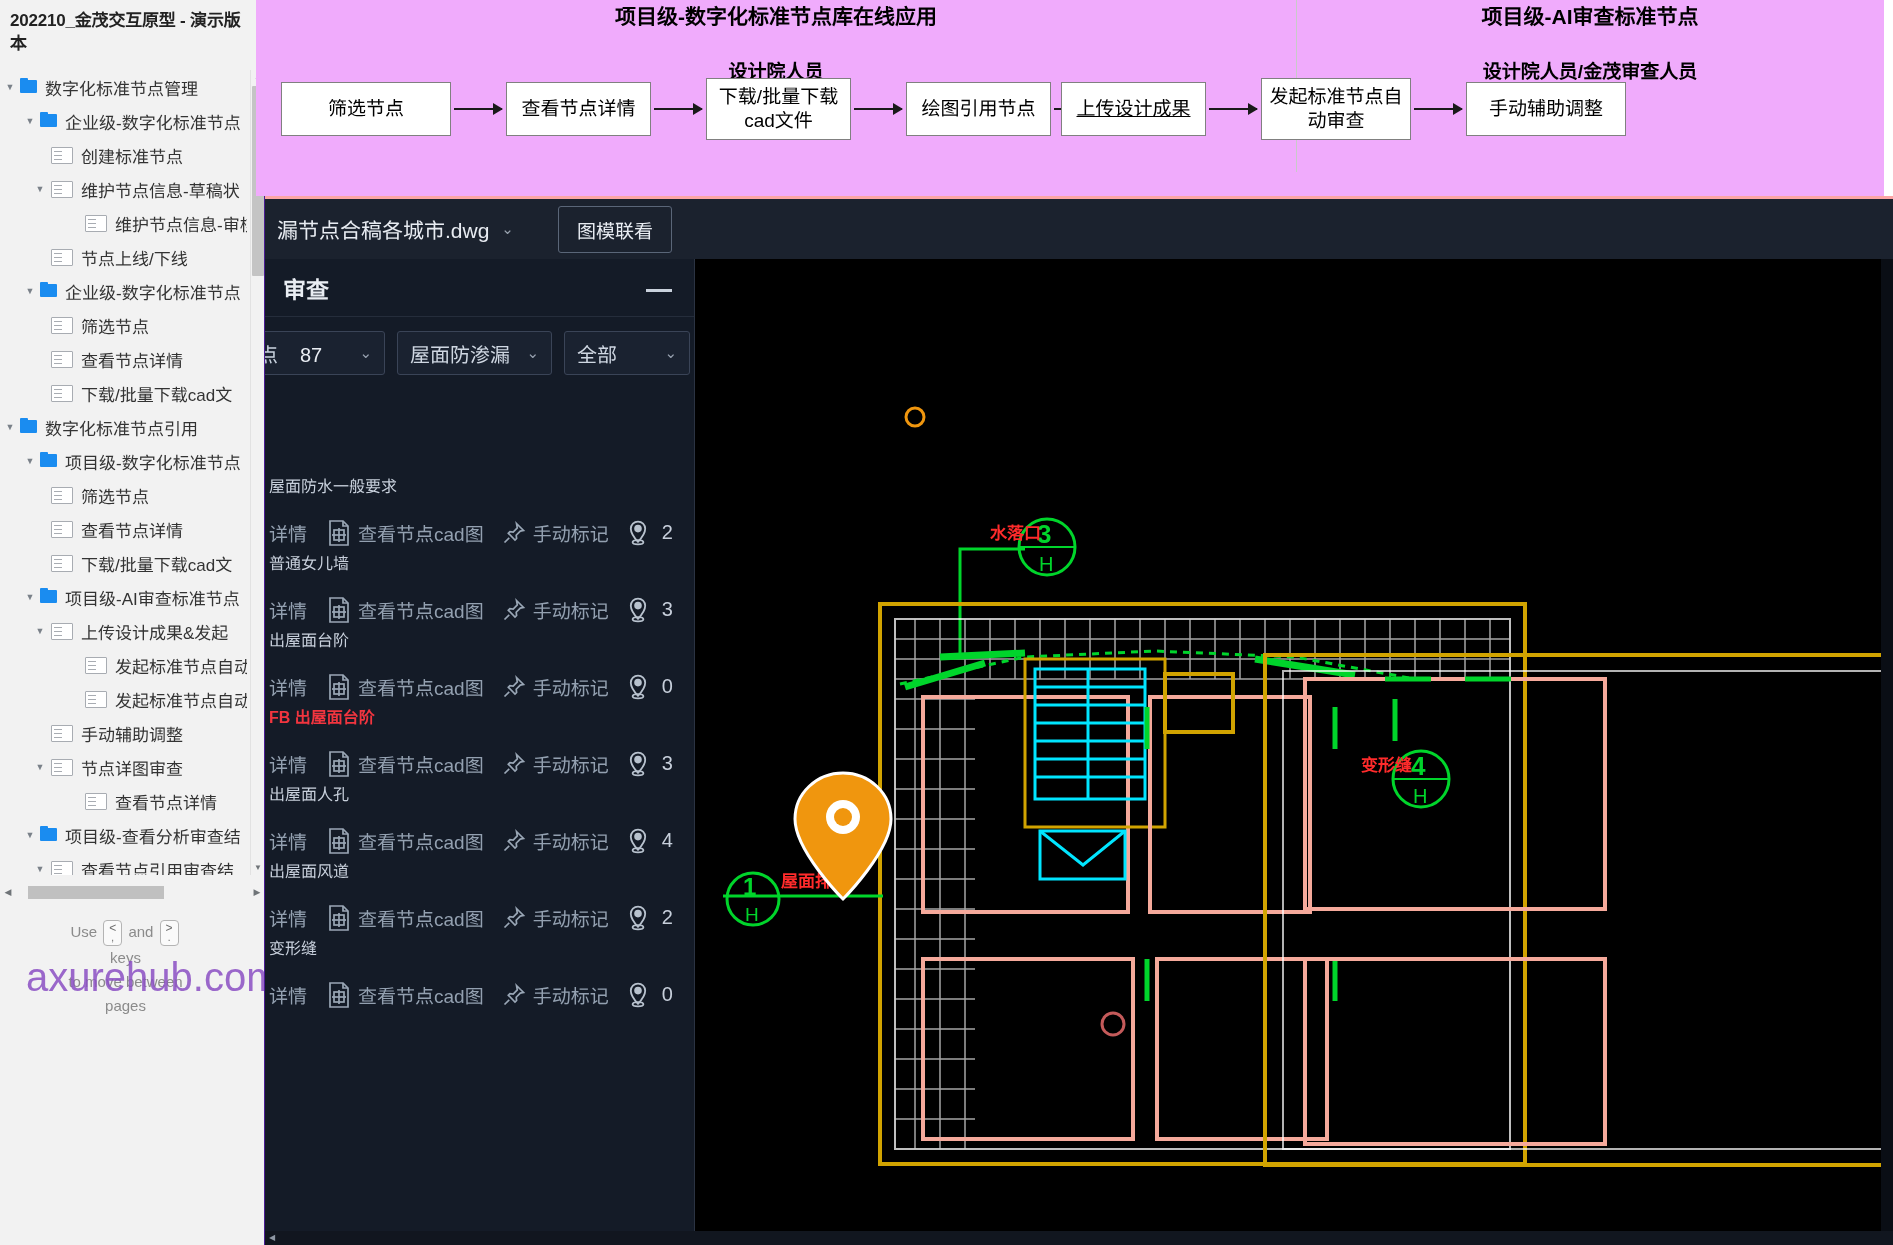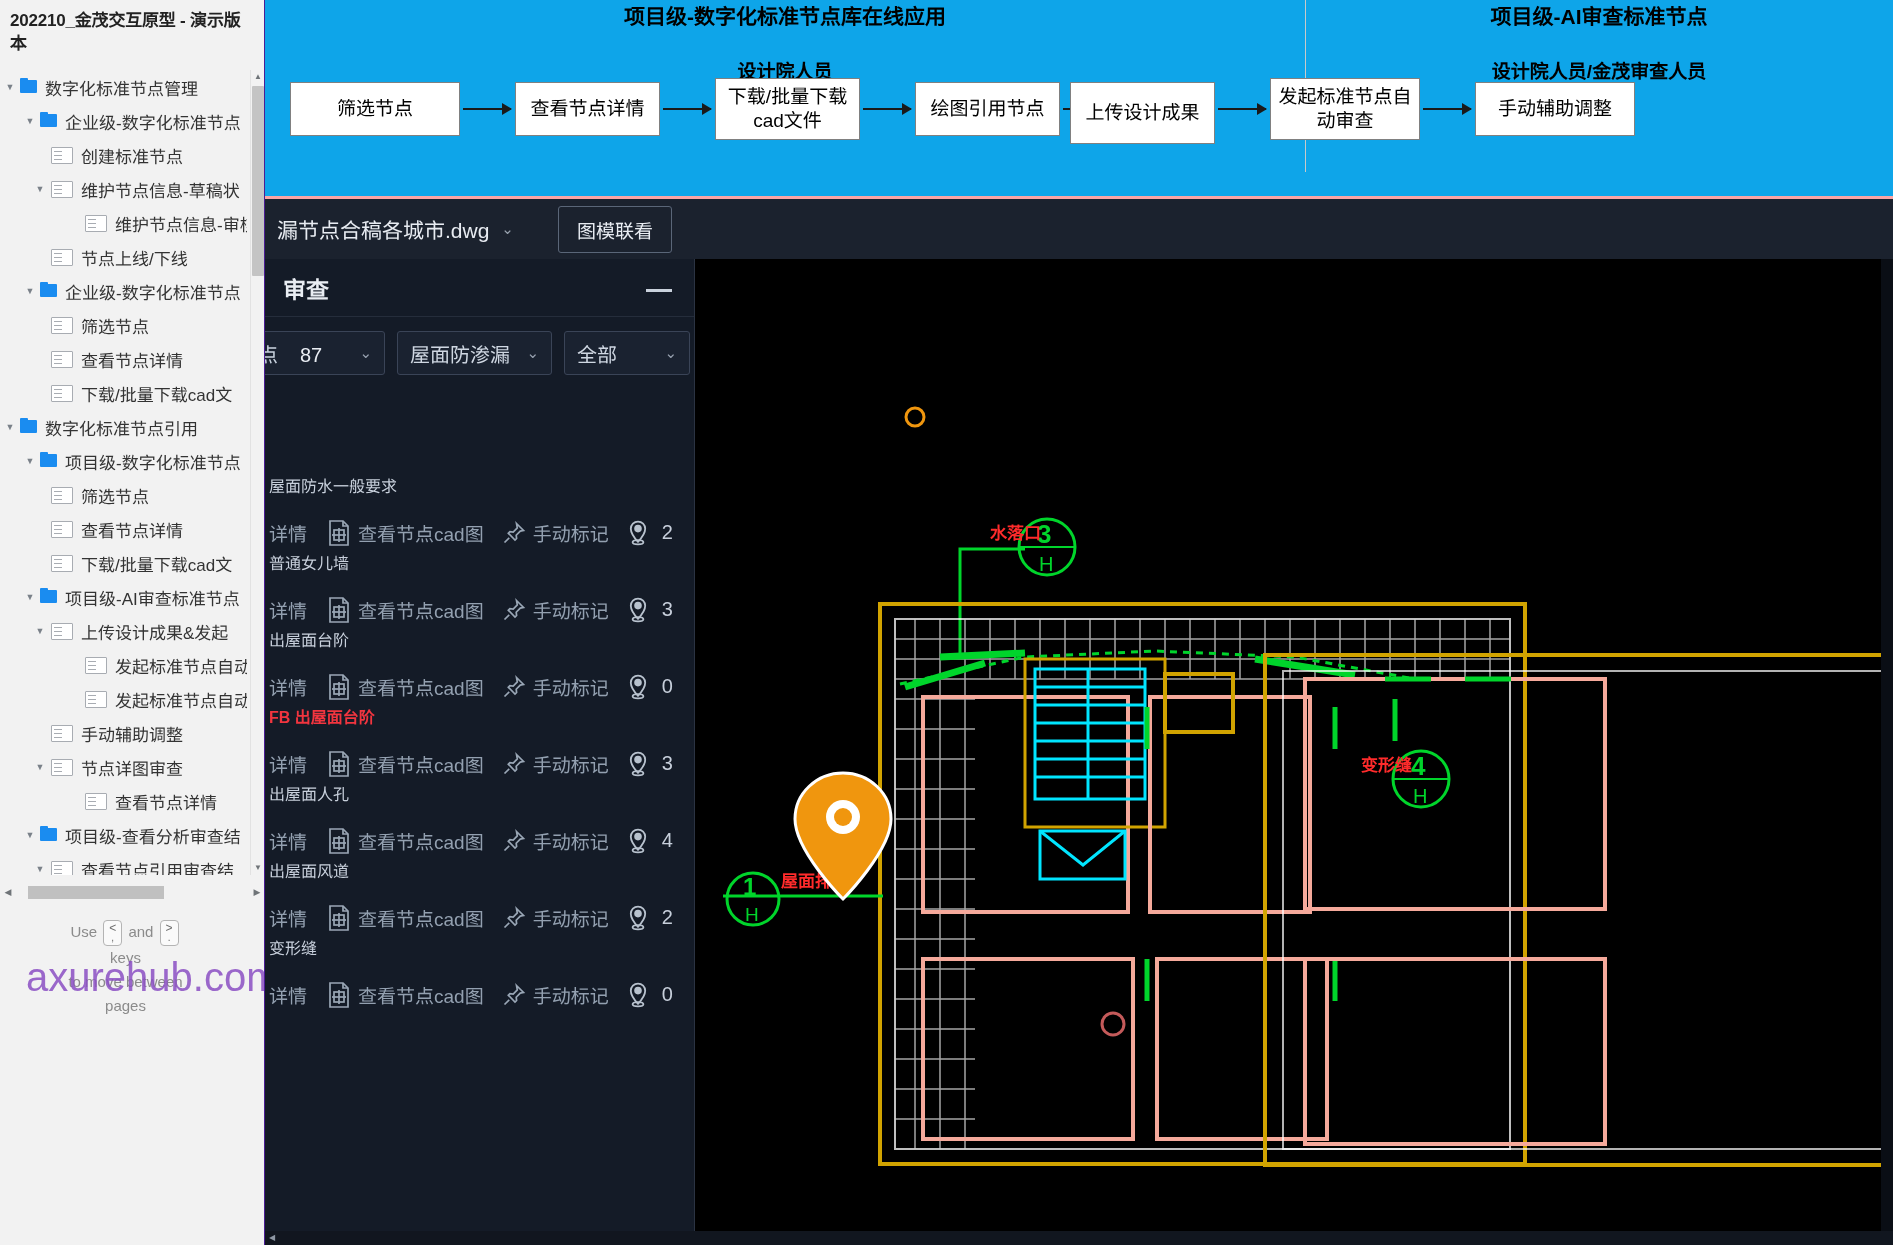--- a/index.html
+++ b/index.html
@@ -124,23 +124,23 @@
   
   #watermark {
     position: absolute; left: 26px; top: 955px;
     font-size: 40px; color: #8b4fc4; opacity: .85;
     font-family: "Liberation Sans", sans-serif;
     white-space: nowrap; pointer-events: none;
   }
 
   
   #flow {
-    position: absolute; left: 265px; top: 0;
+    position: absolute; left: 256px; top: 0;
     width: 1628px; height: 196px;
-    background: #0ea5e9; overflow: hidden;
+    background: #f0abfc; overflow: hidden;
   }
   .flow-col { position: absolute; top: 0; }
   .flow-title {
     font-size: 21px; font-weight: bold; color: #000;
     text-align: center; white-space: nowrap;
   }
   .flow-sub {
     font-size: 19px; font-weight: bold; color: #000;
     text-align: center; margin-top: 26px; white-space: nowrap;
   }
@@ -455,21 +455,21 @@
     </div>
     <div class="farrow" style="left:798px;top:108px;width:48px;"></div>
 
     <div id="flow-divider"></div>
 
     <div class="flow-col" style="left:1040px;width:588px;">
       <div class="flow-title">项目级-AI审查标准节点</div>
       <div class="flow-sub">设计院人员/金茂审查人员</div>
     </div>
 
-    <div class="fbox" style="left:805px;top:82px;width:145px;height:62px;">
+    <div class="fbox" style="left:805px;top:82px;width:145px;height:54px;text-decoration:underline;">
       <span>上传设计成果</span>
     </div>
     <div class="farrow" style="left:953px;top:108px;width:48px;"></div>
 
     <div class="fbox" style="left:1005px;top:78px;width:150px;height:62px;white-space:pre-line;">
       <span>发起标准节点自
 动审查</span>
     </div>
     <div class="farrow" style="left:1158px;top:108px;width:48px;"></div>
 

